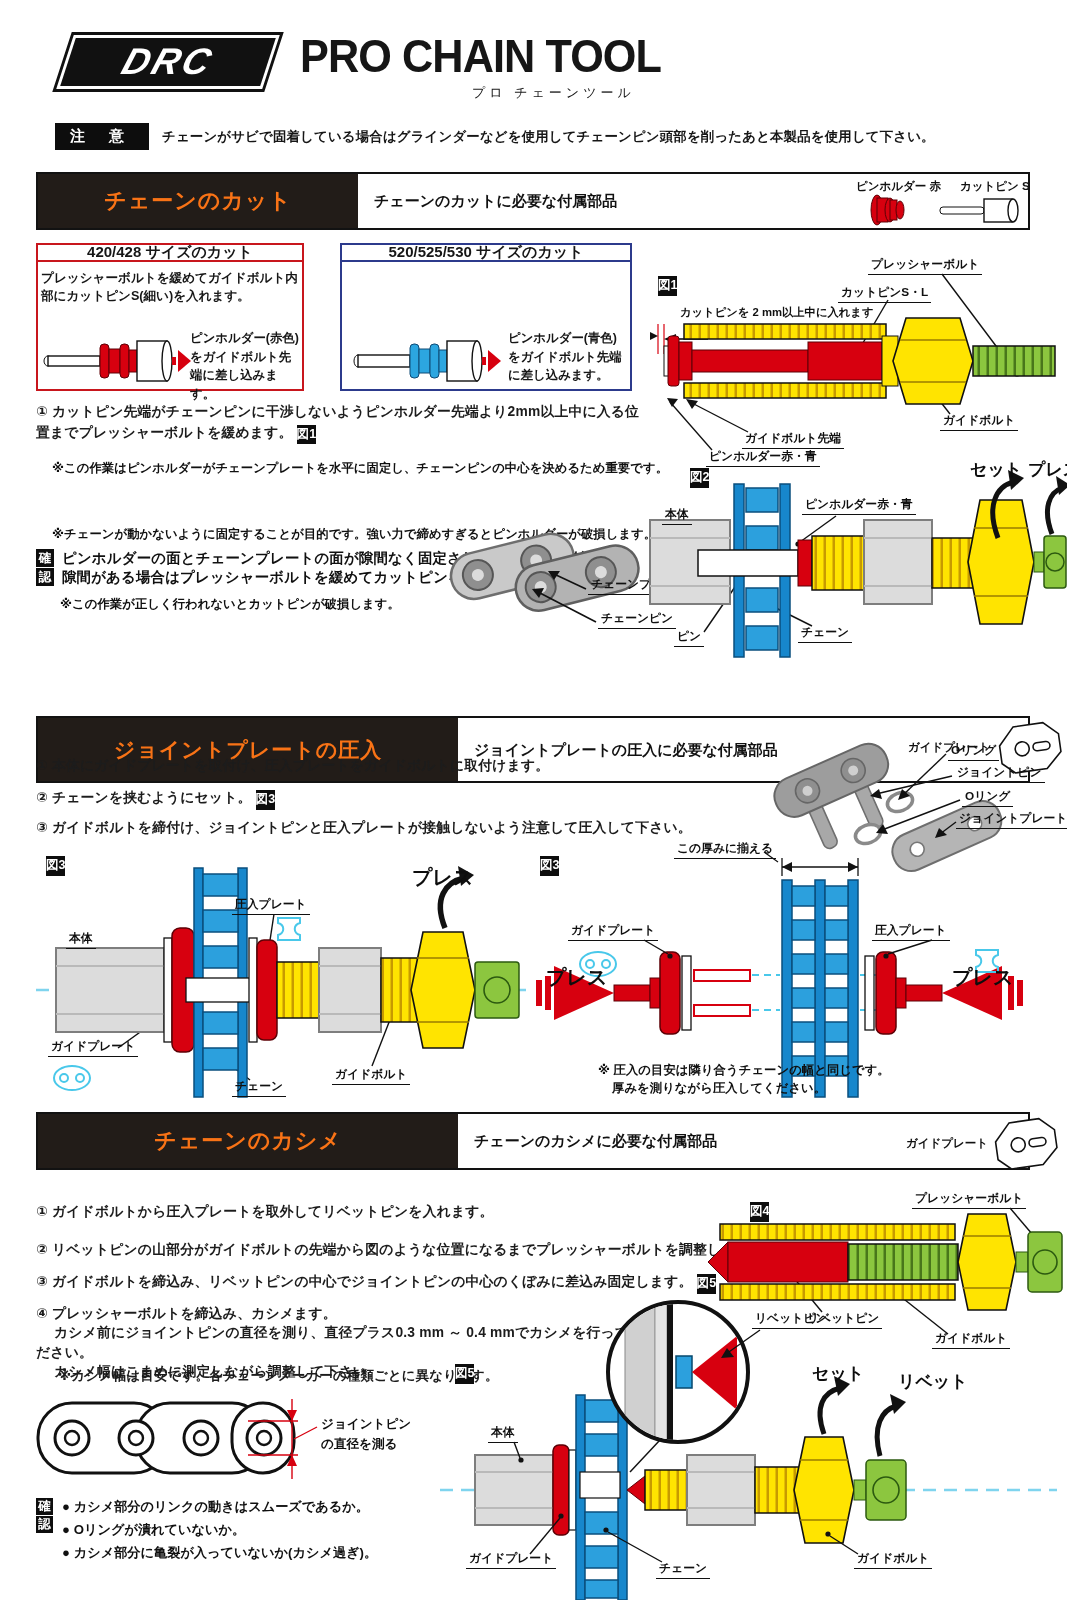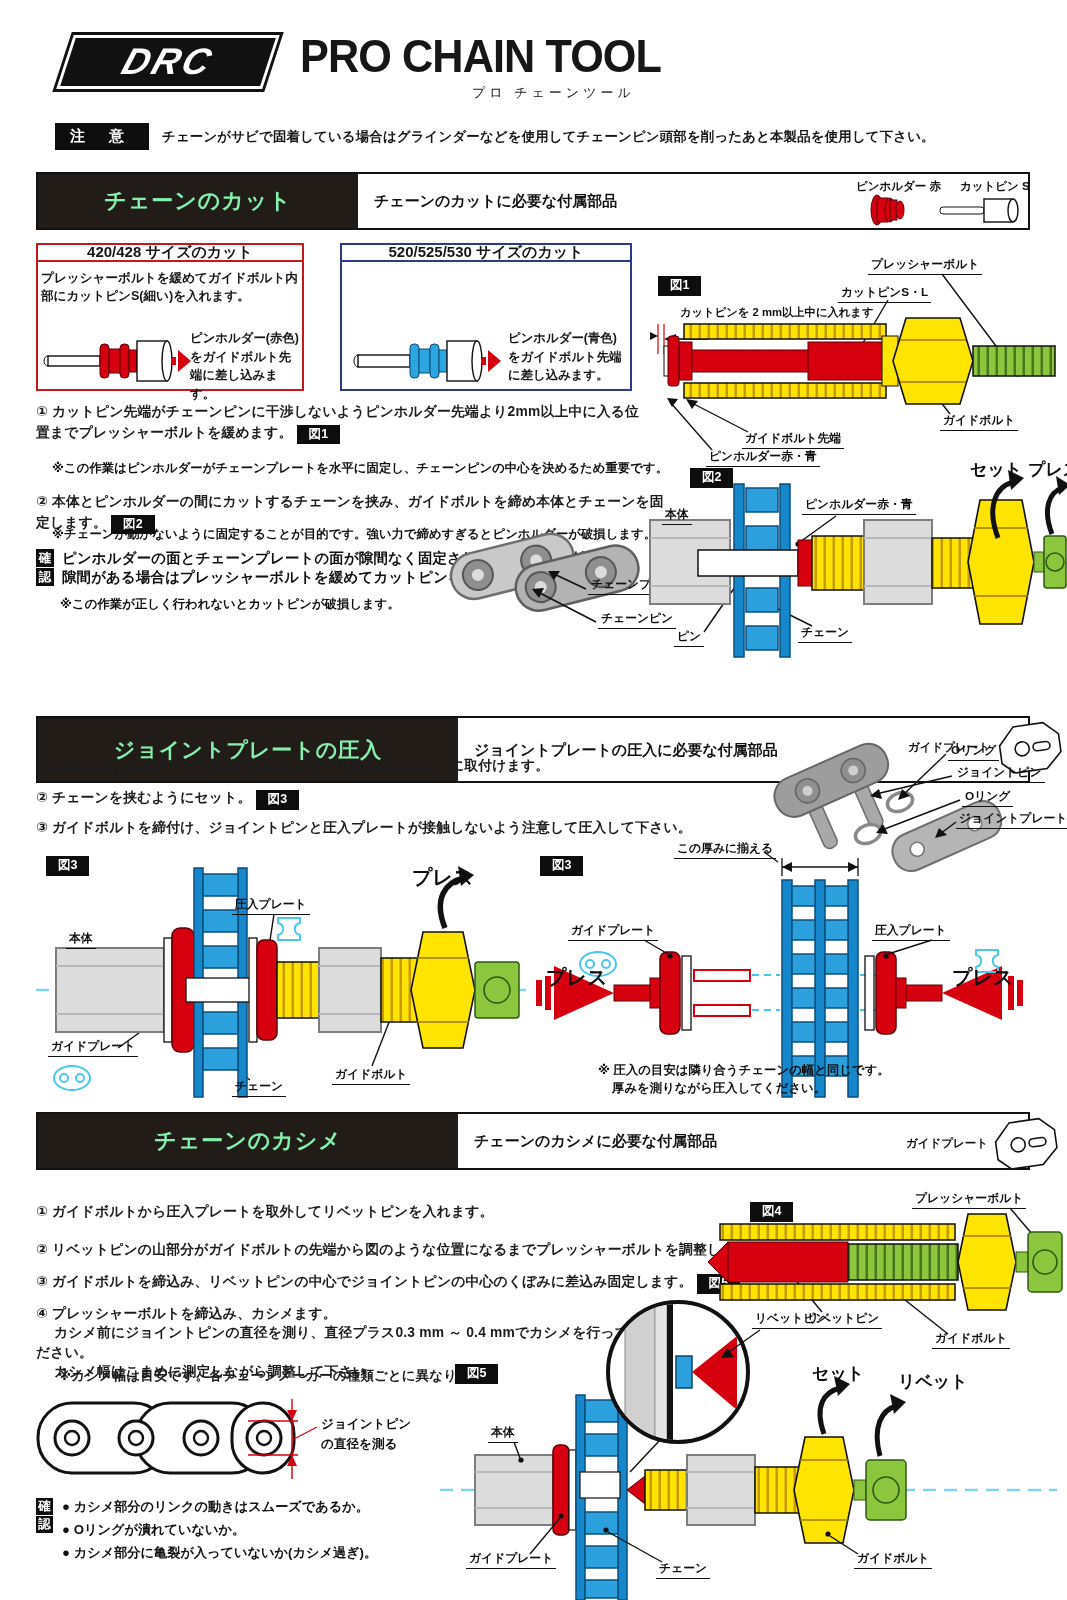--- a/index.html
+++ b/index.html
@@ -1,26 +1,26 @@
 <!DOCTYPE html>
 <html><head>
 <meta charset="utf-8">
 <style>
 *{margin:0;padding:0;box-sizing:border-box}
 html,body{background:#fff}
 body{font-family:"Liberation Sans","DejaVu Sans",sans-serif;color:#161616}
 #page{position:relative;width:1067px;height:1600px;background:#fff;overflow:hidden}
-.figtag{display:inline-block;background:#0d0d0d;color:#fff;font-weight:bold;font-size:12.5px;line-height:1;padding:3px 12px 4px;vertical-align:-1px}
+.figtag{display:inline-block;background:#0d0d0d;color:#fff;font-weight:bold;font-size:12.5px;line-height:1;padding:3px 0 4px;vertical-align:-1px}
 .step{position:absolute;font-size:13.8px;font-weight:bold;color:#1c1c1c;line-height:1.5;letter-spacing:.2px}
 .stepnote{position:absolute;font-size:12.3px;font-weight:bold;color:#101010;letter-spacing:.1px}
 .lbl{position:absolute;font-size:11.8px;font-weight:bold;color:#101010;white-space:nowrap;line-height:1.15}
 .ul{border-bottom:1.6px solid #101010;padding:0 3px 2px}
 .biglbl{position:absolute;font-size:17px;font-weight:bold;color:#0d0d0d;white-space:nowrap}
 .secbar{position:absolute;display:flex;align-items:stretch;border:2px solid #121212;background:#fff}
-.sb-black{background:#221c18;color:#86efac;display:flex;align-items:center;justify-content:center;font-weight:bold;letter-spacing:1px;flex:0 0 auto}
+.sb-black{background:#221c18;color:#f97316;display:flex;align-items:center;justify-content:center;font-weight:bold;letter-spacing:1px;flex:0 0 auto}
 .sb-rest{position:relative;flex:1}
 .parts-title{position:absolute;left:16px;top:50%;transform:translateY(-50%);font-size:15px;font-weight:bold;color:#111;white-space:nowrap}
 .partlbl{position:absolute;font-size:11.5px;font-weight:bold;color:#111;white-space:nowrap}
 .kbox{position:absolute;width:18px;height:18px;background:#0d0d0d;color:#fff;font-size:12.5px;font-weight:bold;display:flex;align-items:center;justify-content:center}
 .cfline{position:absolute;font-size:14.4px;font-weight:bold;color:#101010;letter-spacing:.2px}
 .checkrow{position:absolute;font-size:13.2px;font-weight:bold;color:#101010}
 .box{position:absolute;background:#fff}
 .box .btitle{height:17px;display:flex;align-items:center;justify-content:center;font-size:15px;font-weight:bold}
 .box .bbody{padding:7px 3px 0;font-size:12.6px;font-weight:bold;line-height:1.45}
 .box .bside{position:absolute;font-size:12.4px;font-weight:bold;line-height:1.5}
@@ -157,25 +157,20 @@
   <div class="lbl ul" style="left:92px;top:182px">ガイドボルト先端</div>
   <div class="lbl ul" style="left:56px;top:200px">ピンホルダー赤・青</div>
 </div>
 
 <div class="step" style="left:36px;top:402px;width:608px">
   <span>①</span>
   <span>カットピン先端がチェーンピンに干渉しないようピンホルダー先端より2mm以上中に入る位置までプレッシャーボルトを緩めます。</span>
   <span class="figtag">図1</span>
 </div>
 <div class="stepnote" style="left:52px;top:460px">※この作業はピンホルダーがチェーンプレートを水平に固定し、チェーンピンの中心を決めるため重要です。</div>
-<div class="step" style="left:36px;top:492px;width:640px">
-  <span>②</span>
-  <span>本体とピンホルダーの間にカットするチェーンを挟み、ガイドボルトを締め本体とチェーンを固定します。</span>
-  <span class="figtag">図2</span>
-</div>
 <div class="stepnote" style="left:52px;top:526px">※チェーンが動かないように固定することが目的です。強い力で締めすぎるとピンホルダーが破損します。</div>
 
 <div class="kbox" style="left:36px;top:549px">確</div>
 <div class="kbox" style="left:36px;top:568px">認</div>
 <div class="cfline" style="left:62px;top:549px">ピンホルダーの面とチェーンプレートの面が隙間なく固定されていることを確認。</div>
 <div class="cfline" style="left:62px;top:568px">隙間がある場合はプレッシャーボルトを緩めてカットピンを中に入れて下さい。</div>
 <div class="stepnote" style="left:60px;top:596px">※この作業が正しく行われないとカットピンが破損します。</div>
 
 <div class="dg" style="left:468px;top:500px;width:250px;height:155px">
   <svg width="250" height="155" viewBox="0 0 250 155">

